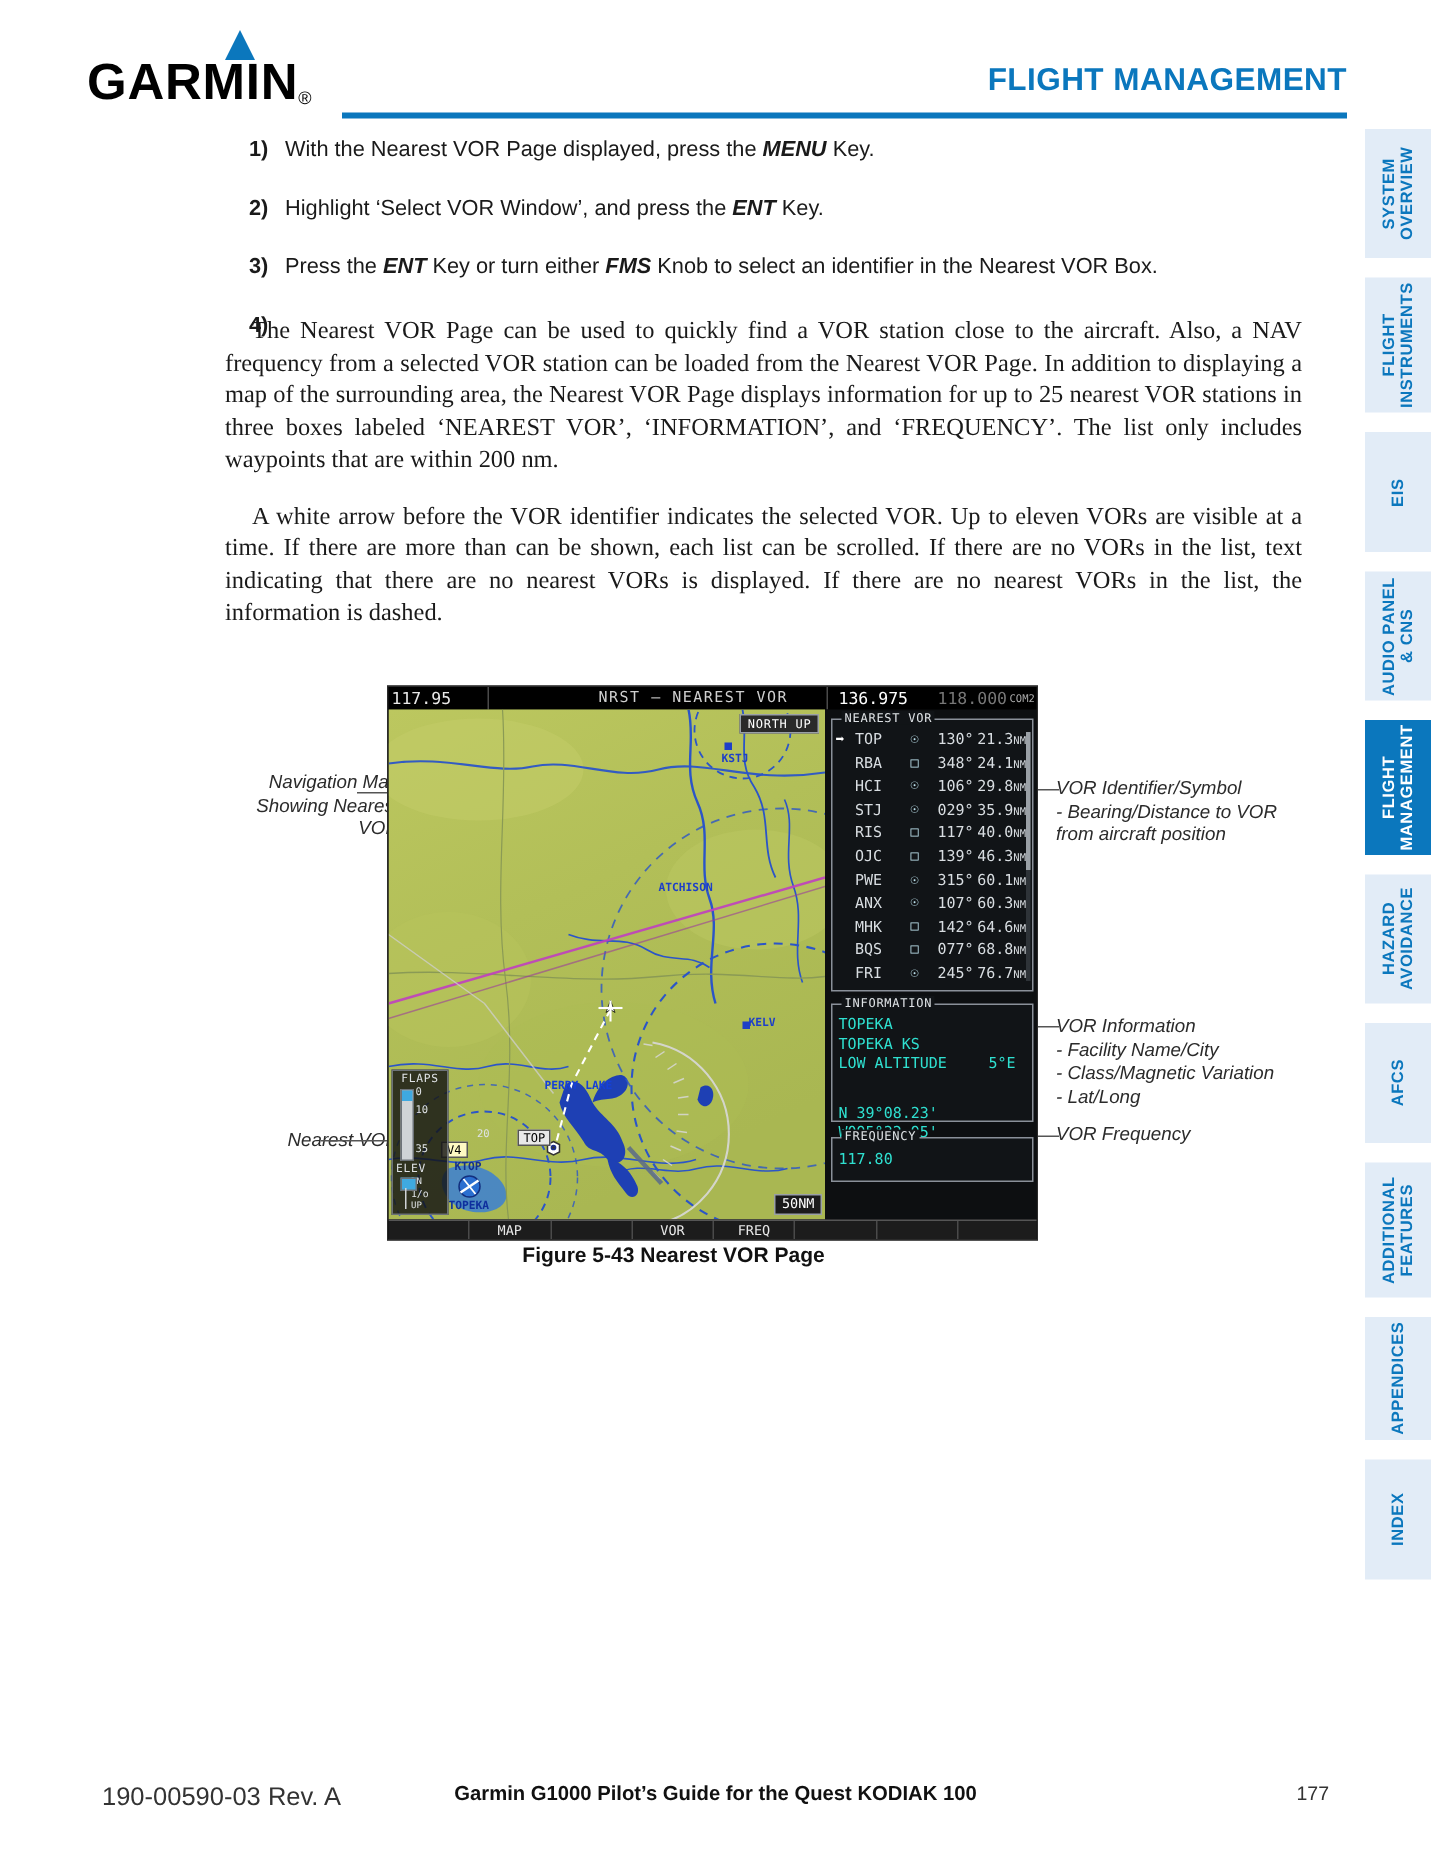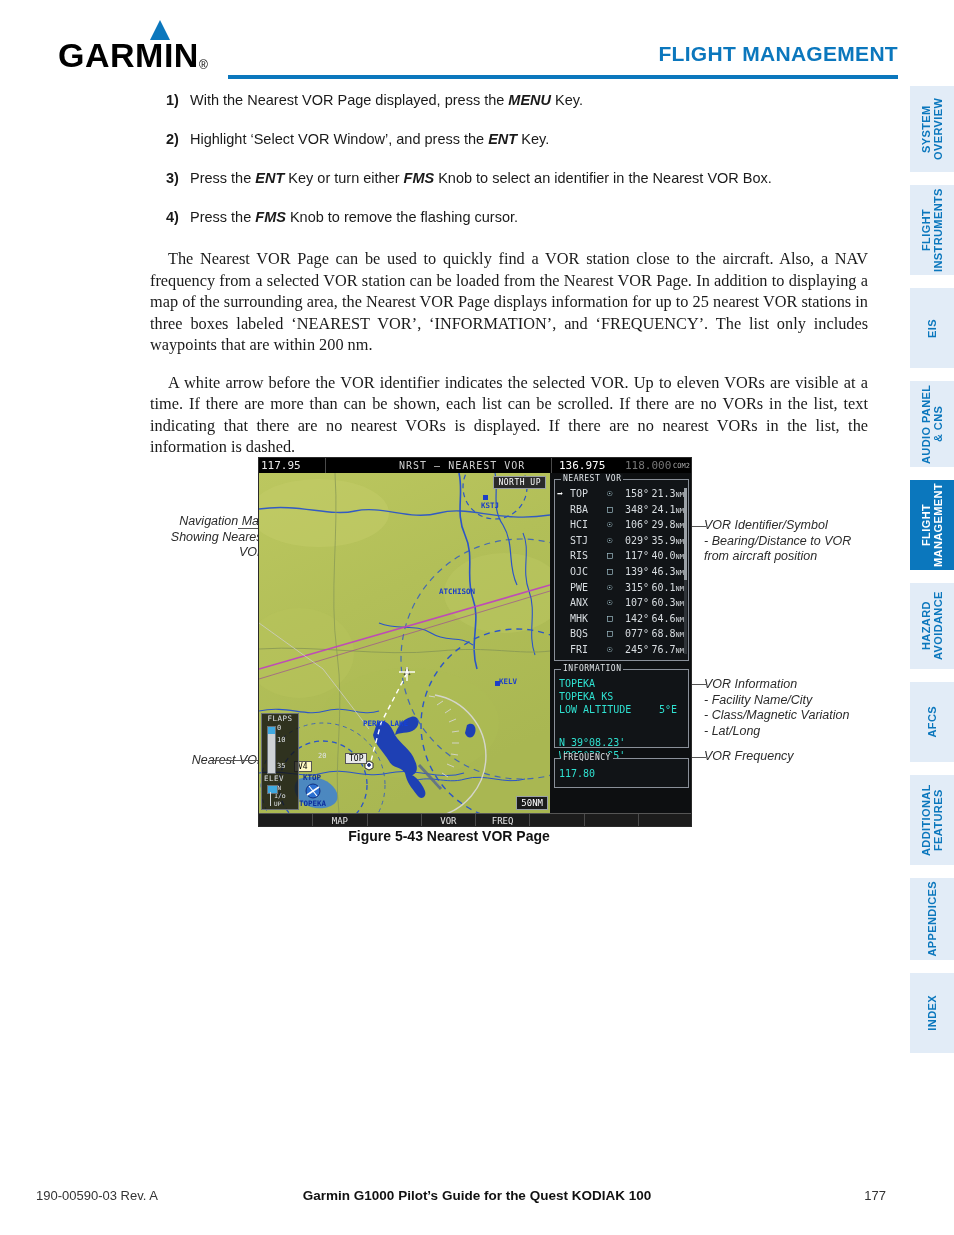--- a/index.html
+++ b/index.html
@@ -230,23 +230,23 @@
   #fig-caption {
     position: absolute; left: 0; top: 828px; width: 898px;
     text-align: center;
     font-family: "Liberation Sans", sans-serif;
     font-weight: bold; font-size: 14px; color: #111;
   }
 
   
   #footer { position: absolute; left: 0; top: 1188px; width: 954px; height: 30px; }
   #footer-left {
-    position: absolute; left: 36px; top: 0;
-    font-family: "Liberation Sans", sans-serif;
-    font-size: 13px; color: #333;
+    position: absolute; left: 68px; top: 0;
+    font-family: "Liberation Sans", sans-serif;
+    font-size: 17px; color: #333;
   }
   #footer-center {
     position: absolute; left: 0; top: 0; width: 954px;
     text-align: center;
     font-family: "Liberation Sans", sans-serif;
     font-weight: bold; font-size: 13.5px; color: #111;
   }
   #footer-right {
     position: absolute; right: 68px; top: 0;
     font-family: "Liberation Sans", sans-serif;
@@ -296,21 +296,21 @@
     <div class="side-tab" style="height: 80px;">
       <span>INDEX</span>
     </div>
   </div>
 
 <div id="content">
   <ol class="steps" id="steps-list">
       <li><span class="num">1)</span><span>With the Nearest VOR Page displayed, press the <b>MENU</b> Key.</span></li>
       <li><span class="num">2)</span><span>Highlight ‘Select VOR Window’, and press the <b>ENT</b> Key.</span></li>
       <li><span class="num">3)</span><span>Press the <b>ENT</b> Key or turn either <b>FMS</b> Knob to select an identifier in the Nearest VOR Box.</span></li>
-      <li><span class="num">4)</span><span>Press the <b>FMS</b> Knob to remove the flashing cursor.</span></li>
+      <li><span class="num">4)</span></li>
     </ol>
   <div id="paras">
       <p class="body">The Nearest VOR Page can be used to quickly find a VOR station close to the aircraft.  Also, a NAV frequency from a selected VOR station can be loaded from the Nearest VOR Page.  In addition to displaying a map of the surrounding area, the Nearest VOR Page displays information for up to 25 nearest VOR stations in three boxes labeled ‘NEAREST VOR’, ‘INFORMATION’, and ‘FREQUENCY’.  The list only includes waypoints that are within 200 nm.</p>
       <p class="body">A white arrow before the VOR identifier indicates the selected VOR.  Up to eleven VORs are visible at a time.  If there are more than can be shown, each list can be scrolled.  If there are no VORs in the list, text indicating that there are no nearest VORs is displayed.  If there are no nearest VORs in the list, the information is dashed.</p>
     </div>
 </div>
 
 <div id="figure-wrap">
 
   <div class="callout" style="left:120px; top:62px; width:146px; text-align:right; white-space:pre-line;">Navigation Map
@@ -470,21 +470,21 @@
 
   <div id="g-right">
 
     <div class="gbox" style="left:4px; top:6px; width:135px; height:182px;">
       <div class="gbox-title">NEAREST VOR</div>
       <div id="vor-rows" style="position:absolute; left:0; top:7px; width:133px;">
           <div class="vor-row">
             <span class="vor-arrow">➡</span>
             <span class="vor-id">TOP</span>
             <span class="vor-sym">☉</span>
-            <span class="vor-brg">158°</span>
+            <span class="vor-brg">130°</span>
             <span class="vor-dist">21.3<span class="u">NM</span></span>
           </div>
           <div class="vor-row">
             <span class="vor-id">RBA</span>
             <span class="vor-sym">□</span>
             <span class="vor-brg">348°</span>
             <span class="vor-dist">24.1<span class="u">NM</span></span>
           </div>
           <div class="vor-row">
             <span class="vor-id">HCI</span>

